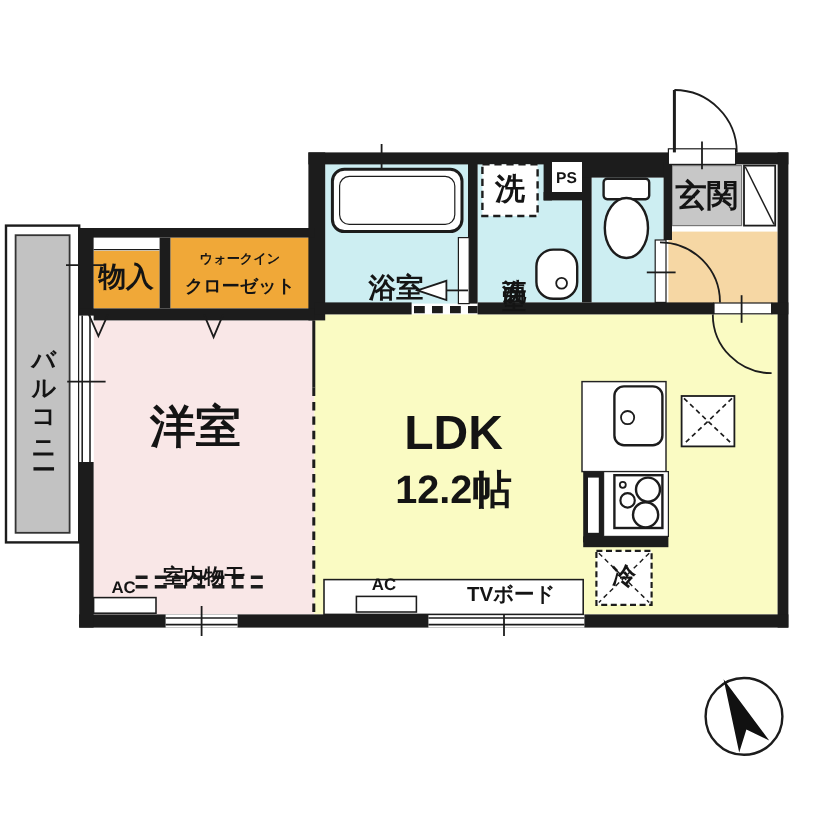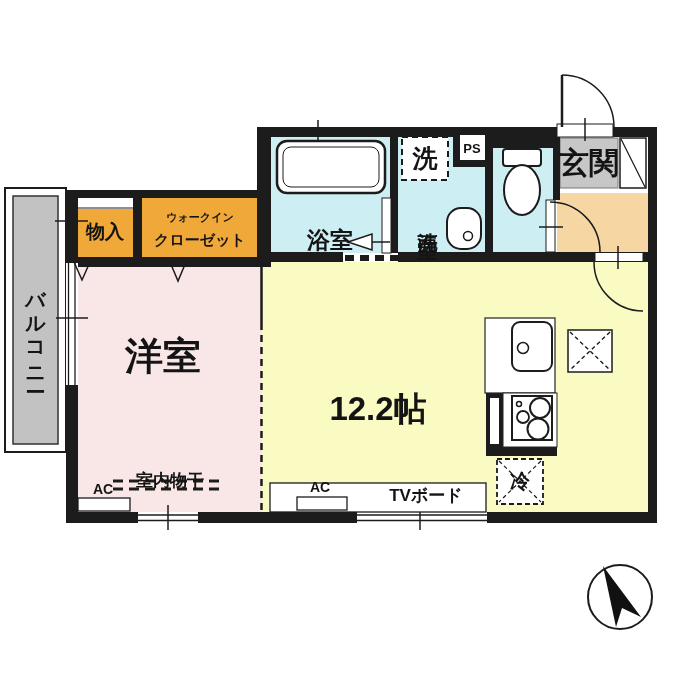--- a/index.html
+++ b/index.html
@@ -162,27 +162,28 @@
     <line x1="261.5" y1="323" x2="261.5" y2="512" stroke-width="2.5" stroke-dasharray="7,5"></line>
   </g>
 
   <g>
     <circle cx="620" cy="597" r="32" fill="#ffffff" stroke="#1c1c1c" stroke-width="2"></circle>
     <polygon points="603,566 641,617 622,608 616,627" fill="#111111"></polygon>
   </g>
 </svg>
 
   <div class="lbl" style="left:163px;top:356px;font-size:38px;">洋室</div>
+  <div class="lbl" style="left:378px;top:361px;font-size:40px;">LDK</div>
   <div class="lbl" style="left:378px;top:408px;font-size:33px;">12.2帖</div>
   <div class="lbl" style="left:330px;top:240px;font-size:23px;">浴室</div>
   <div class="lbl" style="left:425px;top:158px;font-size:25px;">洗</div>
   <div class="lbl vert" style="left:428px;top:221px;font-size:20px;">洗面室</div>
   <div class="lbl" style="left:472px;top:148px;font-size:13px;">PS</div>
-  <div class="lbl" style="left:589px;top:163px;font-size:30px;">玄関</div>
-  <div class="lbl" style="left:105px;top:231px;font-size:19px;">物入</div>
+  <div class="lbl" style="left:589px;top:163px;font-size:26px;">玄関</div>
+  <div class="lbl" style="left:105px;top:231px;font-size:23px;">物入</div>
   <div class="lbl" style="left:200px;top:217px;font-size:11px;">ウォークイン</div>
   <div class="lbl" style="left:200px;top:239px;font-size:15px;">クローゼット</div>
   <div class="lbl vert" style="left:36px;top:330px;font-size:20px;">バルコニー</div>
   <div class="lbl" style="left:170px;top:466px;font-size:17px;margin-top:14px;">室内物干</div>
   <div class="lbl" style="left:103px;top:489px;font-size:14px;">AC</div>
   <div class="lbl" style="left:320px;top:487px;font-size:14px;">AC</div>
   <div class="lbl" style="left:426px;top:495px;font-size:17px;text-align:right;">TVボード</div>
   <div class="lbl" style="left:520px;top:481px;font-size:20px;">冷</div>
 </div>
 

